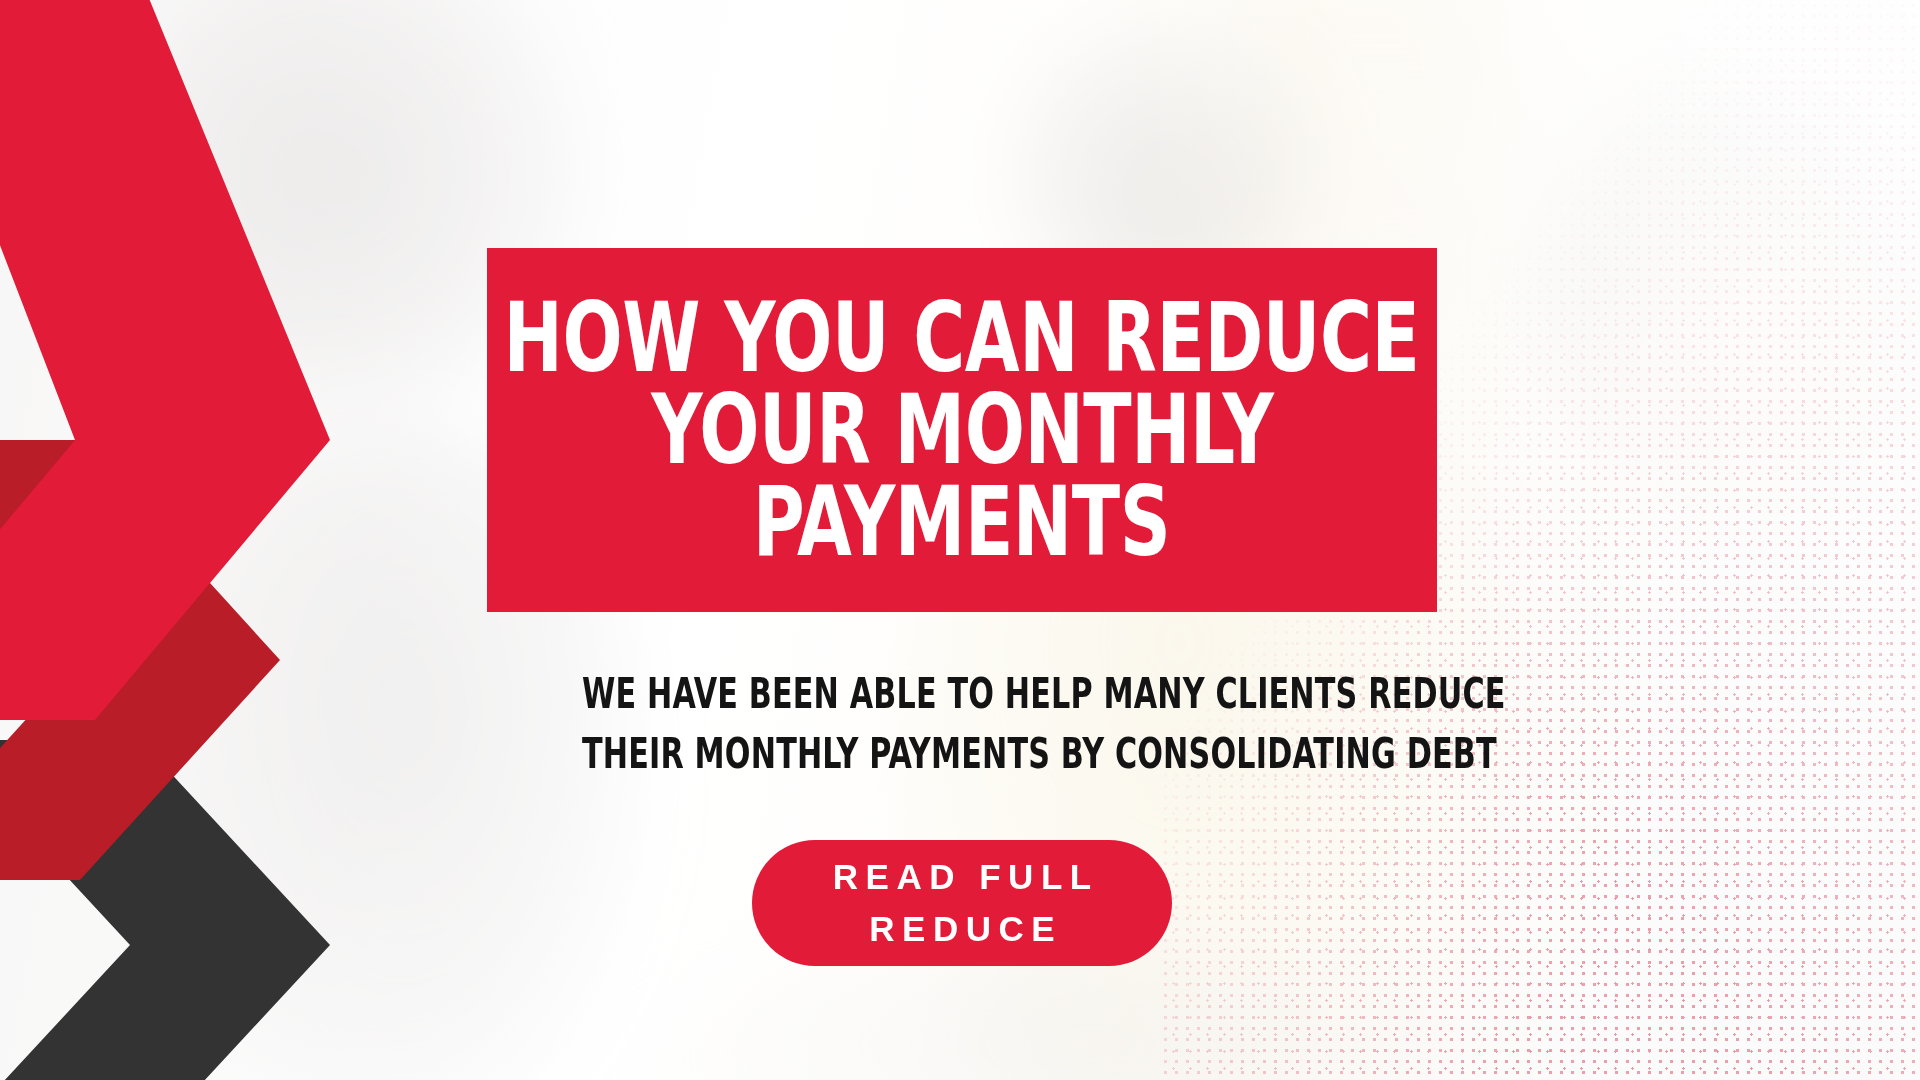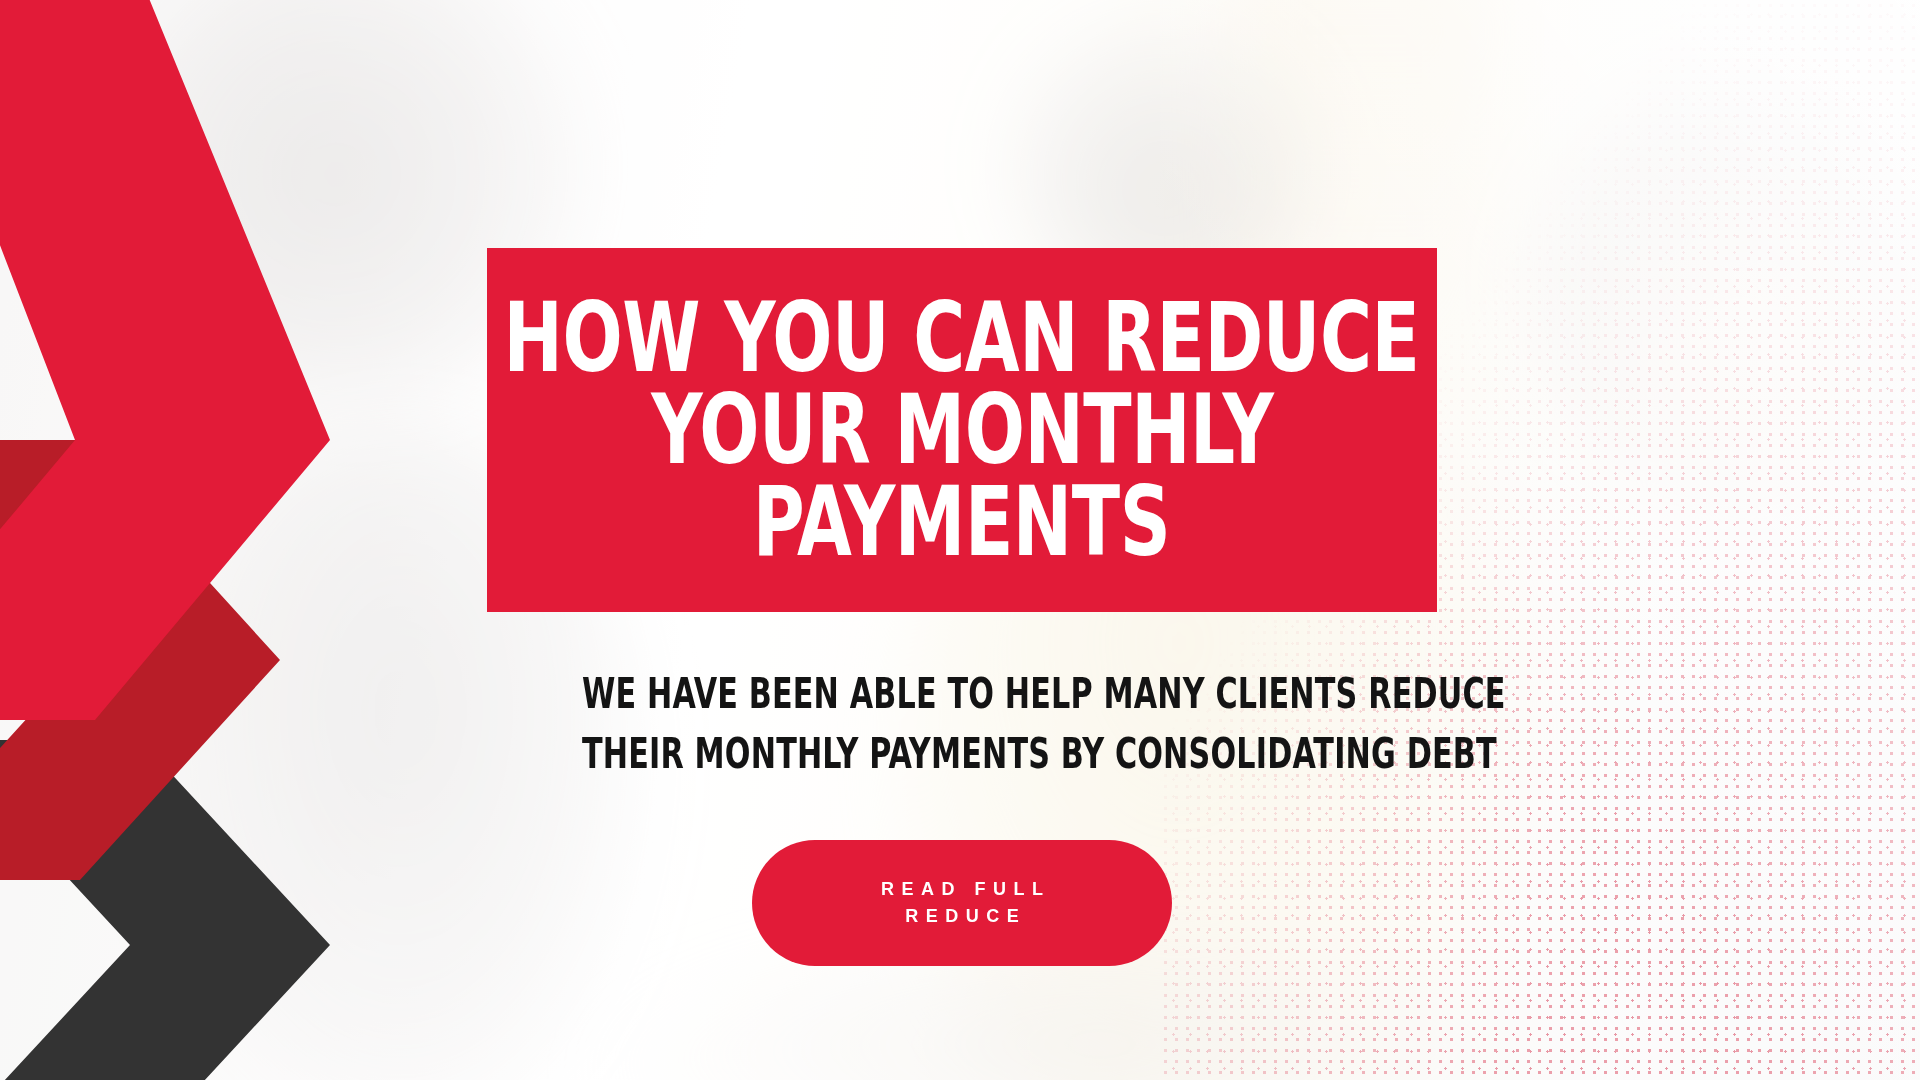--- a/index.html
+++ b/index.html
@@ -213,21 +213,21 @@
     display: flex;
     flex-direction: column;
     align-items: center;
     justify-content: center;
     cursor: pointer;
     padding: 0;
   }
   .cta-line {
     font-family: "Liberation Sans", sans-serif;
     font-weight: 700;
-    font-size: 18px;
+    font-size: 35px;
     letter-spacing: 7.5px;
     line-height: 1.5;
     text-indent: 7.5px;
     white-space: nowrap;
   }
 </style>
 </head>
 <body>
 
 <div id="banner">

